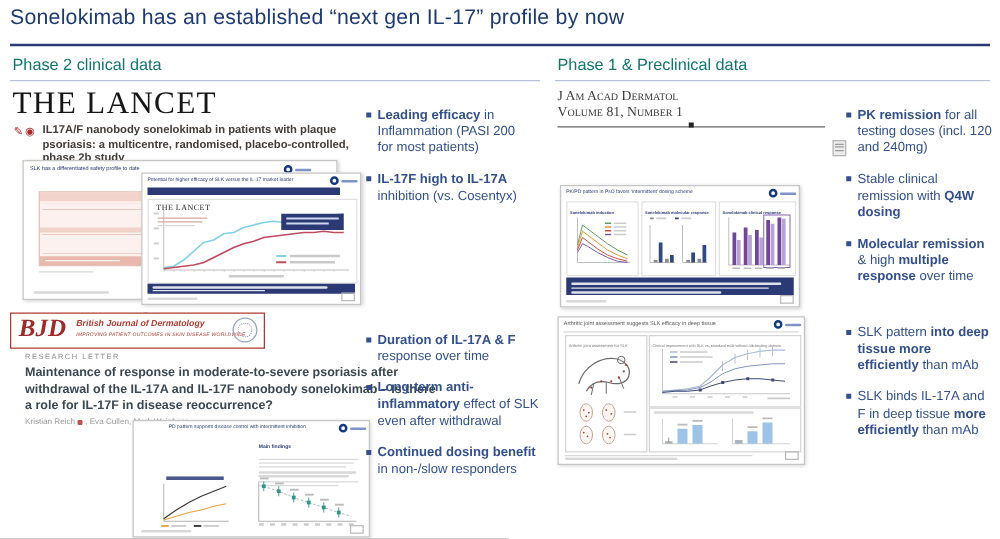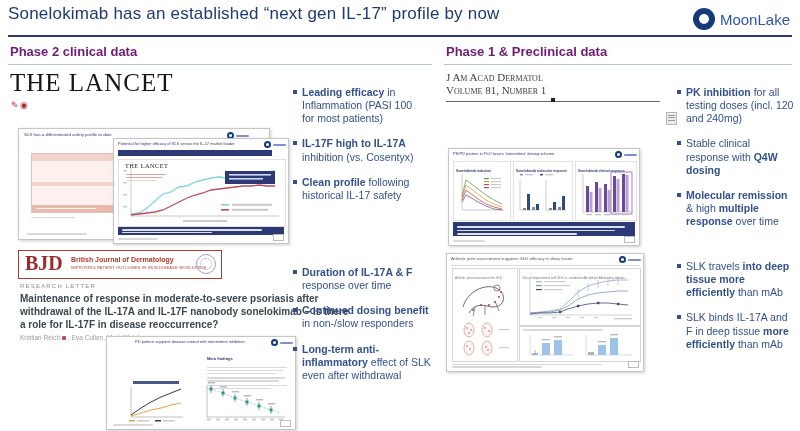--- a/index.html
+++ b/index.html
@@ -4,21 +4,21 @@
 <style>
   html,body{margin:0;padding:0;background:#888;}
   .slide{position:relative;width:800px;height:431px;background:#fff;overflow:hidden;
          font-family:"Liberation Sans",sans-serif;}
   .abs{position:absolute;}
   .title{left:8px;top:4px;font-size:17px;color:#1e3a72;font-weight:500;letter-spacing:.2px;}
   .logo{right:10px;top:8px;display:flex;align-items:center;gap:5px;}
   .ring{width:10px;height:10px;border:6px solid #143a7e;border-radius:50%;background:#fff;}
   .logo-text{font-size:15px;color:#2f55a8;font-weight:500;}
   .toprule{left:8px;right:8px;top:35px;height:2px;background:#2b3a75;}
-  .col-h{font-size:13px;font-weight:bold;color:#701a75;}
+  .col-h{font-size:13px;font-weight:normal;color:#0f766e;}
   .h-rule{height:1px;background:#b9c1d6;}
   .masthead{font-family:"Liberation Serif",serif;font-size:25px;color:#161616;letter-spacing:1px;}
   .lancet-article{font-size:9px;font-weight:bold;color:#433c38;line-height:1.3;}
   .panel{background:#fff;border:1px solid #c6c6c6;box-shadow:1px 1px 3px rgba(0,0,0,.2);}
   .sc{transform-origin:0 0;white-space:nowrap;display:inline-block;font-size:8px;}
   .navy{color:#2b3a75;}
   .mlogo{display:flex;align-items:center;gap:2px;}
   .mring{width:3px;height:3px;border:2px solid #143a7e;border-radius:50%;background:#fff;}
   .mtext{width:13px;height:2px;background:#7d93c9;border-radius:1px;}
   .fl{background:#c4c4c4;height:2px;border-radius:1px;margin:1.5px 0;}
@@ -43,33 +43,30 @@
   .pagebox{width:9px;height:5px;border:.5px solid #bbb;}
   .pdficon{width:9px;height:11px;background:#ececec;border:1px solid #b5b5b5;}
   .pdficon div{height:1px;background:#9a9a9a;margin:1.5px 1px;}
 </style>
 </head>
 <body>
 
 <div class="slide">
 
   <div class="abs title">Sonelokimab has an established “next gen IL-17” profile by now</div>
-  <div class="abs logo">
-    <span class="ring"></span>
-    <span class="logo-text">MoonLake</span>
-  </div>
   <div class="abs toprule"></div>
 
   <div class="abs" style="left:8px;top:42px;width:428px;height:386px;">
     <div class="abs col-h" style="left:2px;top:2px;">Phase 2 clinical data</div>
     <div class="abs h-rule" style="left:0;top:22px;width:424px;"></div>
 
     <div class="abs masthead" style="left:2px;top:27px;">THE LANCET</div>
     <span class="abs" style="left:3px;top:58px;font-size:9px;color:#b02a2a;">✎</span>
     <span class="abs" style="left:12px;top:58px;font-size:9px;color:#b02a2a;">◉</span>
+    <div class="abs lancet-article" style="left:26px;top:56px;width:252px;">IL17A/F nanobody sonelokimab in patients with plaque psoriasis: a multicentre, randomised, placebo-controlled, phase 2b study</div>
 
     <div class="abs panel" style="left:10px;top:86px;width:250px;height:110px;">
       <span class="abs sc navy" style="left:5px;top:3px;transform:scale(.55);">SLK has a differentiated safety profile to date</span>
       <span class="abs mlogo" style="left:208px;top:3px;">
           <span class="mring"></span>
           <span class="mtext"></span>
         </span>
       <div class="abs" style="left:12px;top:24px;width:84px;height:58px;background:#fcf1ee;border:1px solid #e4c2ba;">
         <div class="abs" style="left:0;top:0;width:100%;height:7px;background:#f1d3cc;"></div>
         <div class="abs" style="left:2px;top:9px;right:2px;bottom:9px;background:repeating-linear-gradient(to bottom,transparent 0 4.5px,#ecc9c1 4.5px 5px);"></div>
@@ -130,21 +127,21 @@
         </div>
       </div>
       <div class="abs navybox" style="left:4px;top:88px;width:166px;height:8px;">
         <div class="flw" style="width:140px;margin:2px 4px 1px;"></div>
           <div class="flw" style="width:90px;margin:0 4px;"></div>
       </div>
       <div class="abs fl2" style="left:4px;bottom:2px;width:40px;"></div>
       <div class="abs pagebox" style="right:4px;bottom:2px;"></div>
     </div>
 
-    <div class="abs bjd-box" style="left:10px;top:208px;width:202px;height:27px;">
+    <div class="abs bjd-box" style="left:0;top:208px;width:202px;height:27px;font-style:italic;">
       <span class="abs bjd" style="left:6px;top:1px;">BJD</span>
       <span class="abs bjd-j" style="left:52px;top:5px;">British Journal of Dermatology</span>
       <span class="abs sc" style="left:52px;top:14px;color:#b03a2e;transform:scale(.5);letter-spacing:.4px;">IMPROVING PATIENT OUTCOMES IN SKIN DISEASE WORLDWIDE</span>
       <span class="abs" style="right:5px;top:3px;width:18px;height:18px;border:1px solid #93a4bd;border-radius:50%;">
           <span class="abs" style="left:3px;top:3px;width:10px;height:10px;border:1px dotted #9c9cc0;border-radius:50%;"></span>
         </span>
     </div>
     <div class="abs kicker" style="left:12px;top:241px;">RESEARCH LETTER</div>
     <div class="abs bjd-article" style="left:12px;top:250px;width:332px;">Maintenance of response in moderate-to-severe psoriasis after withdrawal of the IL-17A and IL-17F nanobody sonelokimab – Is there a role for IL-17F in disease reoccurrence?</div>
     <div class="abs authors" style="left:12px;top:292px;">
@@ -209,36 +206,35 @@
             <rect x="69" y="22" width="7" height="1.5"></rect>
         </g>
         <line x1="8" y1="38.5" x2="84" y2="38.5" stroke="#ccc" stroke-width="2" stroke-dasharray="4 5"></line>
       </svg>
       <div class="abs fl2" style="left:6px;bottom:2px;width:40px;"></div>
       <div class="abs pagebox" style="right:4px;bottom:2px;"></div>
     </div>
   </div>
 
   <ul class="abs bul" style="left:292px;top:86px;width:134px;">
-      <li><span class="b">Leading efficacy</span><span> in Inflammation (PASI 100 for most patients)</span></li>
+      <li><span class="b">Leading efficacy</span><span> in Inflammation (PASI 200 for most patients)</span></li>
       <li><span class="b">IL-17F high to IL-17A</span><span> inhibition (vs. Cosentyx)</span></li>
-      <li><span class="b">Clean profile</span><span> following historical IL-17 safety</span></li>
     </ul>
   <ul class="abs bul" style="left:292px;top:266px;width:140px;">
       <li><span class="b">Duration of IL-17A &amp; F</span><span> response over time</span></li>
+      <li><span class="b">Long-term anti-inflammatory</span><span> effect of SLK even after withdrawal</span></li>
       <li><span class="b">Continued dosing benefit</span><span> in non-/slow responders</span></li>
-      <li><span class="b">Long-term anti-inflammatory</span><span> effect of SLK even after withdrawal</span></li>
     </ul>
   <ul class="abs bul" style="left:676px;top:86px;width:118px;">
-      <li><span class="b">PK inhibition</span><span> for all testing doses (incl. 120 and 240mg)</span></li>
-      <li><span>Stable clinical response with </span><span class="b">Q4W dosing</span></li>
+      <li><span class="b">PK remission</span><span> for all testing doses (incl. 120 and 240mg)</span></li>
+      <li><span>Stable clinical remission with </span><span class="b">Q4W dosing</span></li>
       <li><span class="b">Molecular remission</span><span> &amp; high </span><span class="b">multiple response</span><span> over time</span></li>
     </ul>
   <ul class="abs bul" style="left:676px;top:260px;width:120px;">
-      <li><span>SLK travels </span><span class="b">into deep tissue more efficiently</span><span> than mAb</span></li>
+      <li><span>SLK pattern </span><span class="b">into deep tissue more efficiently</span><span> than mAb</span></li>
       <li><span>SLK binds IL-17A and F in deep tissue </span><span class="b">more efficiently</span><span> than mAb</span></li>
     </ul>
 
   <div class="abs" style="left:444px;top:42px;width:350px;height:386px;">
     <div class="abs col-h" style="left:2px;top:2px;">Phase 1 &amp; Preclinical data</div>
     <div class="abs h-rule" style="left:0;top:22px;width:348px;"></div>
 
     <div class="abs serif-sc" style="left:2px;top:29px;font-size:11px;line-height:1.2;">
       <div>J Am Acad Dermatol</div>
         <div>Volume 81, Number 1</div>

